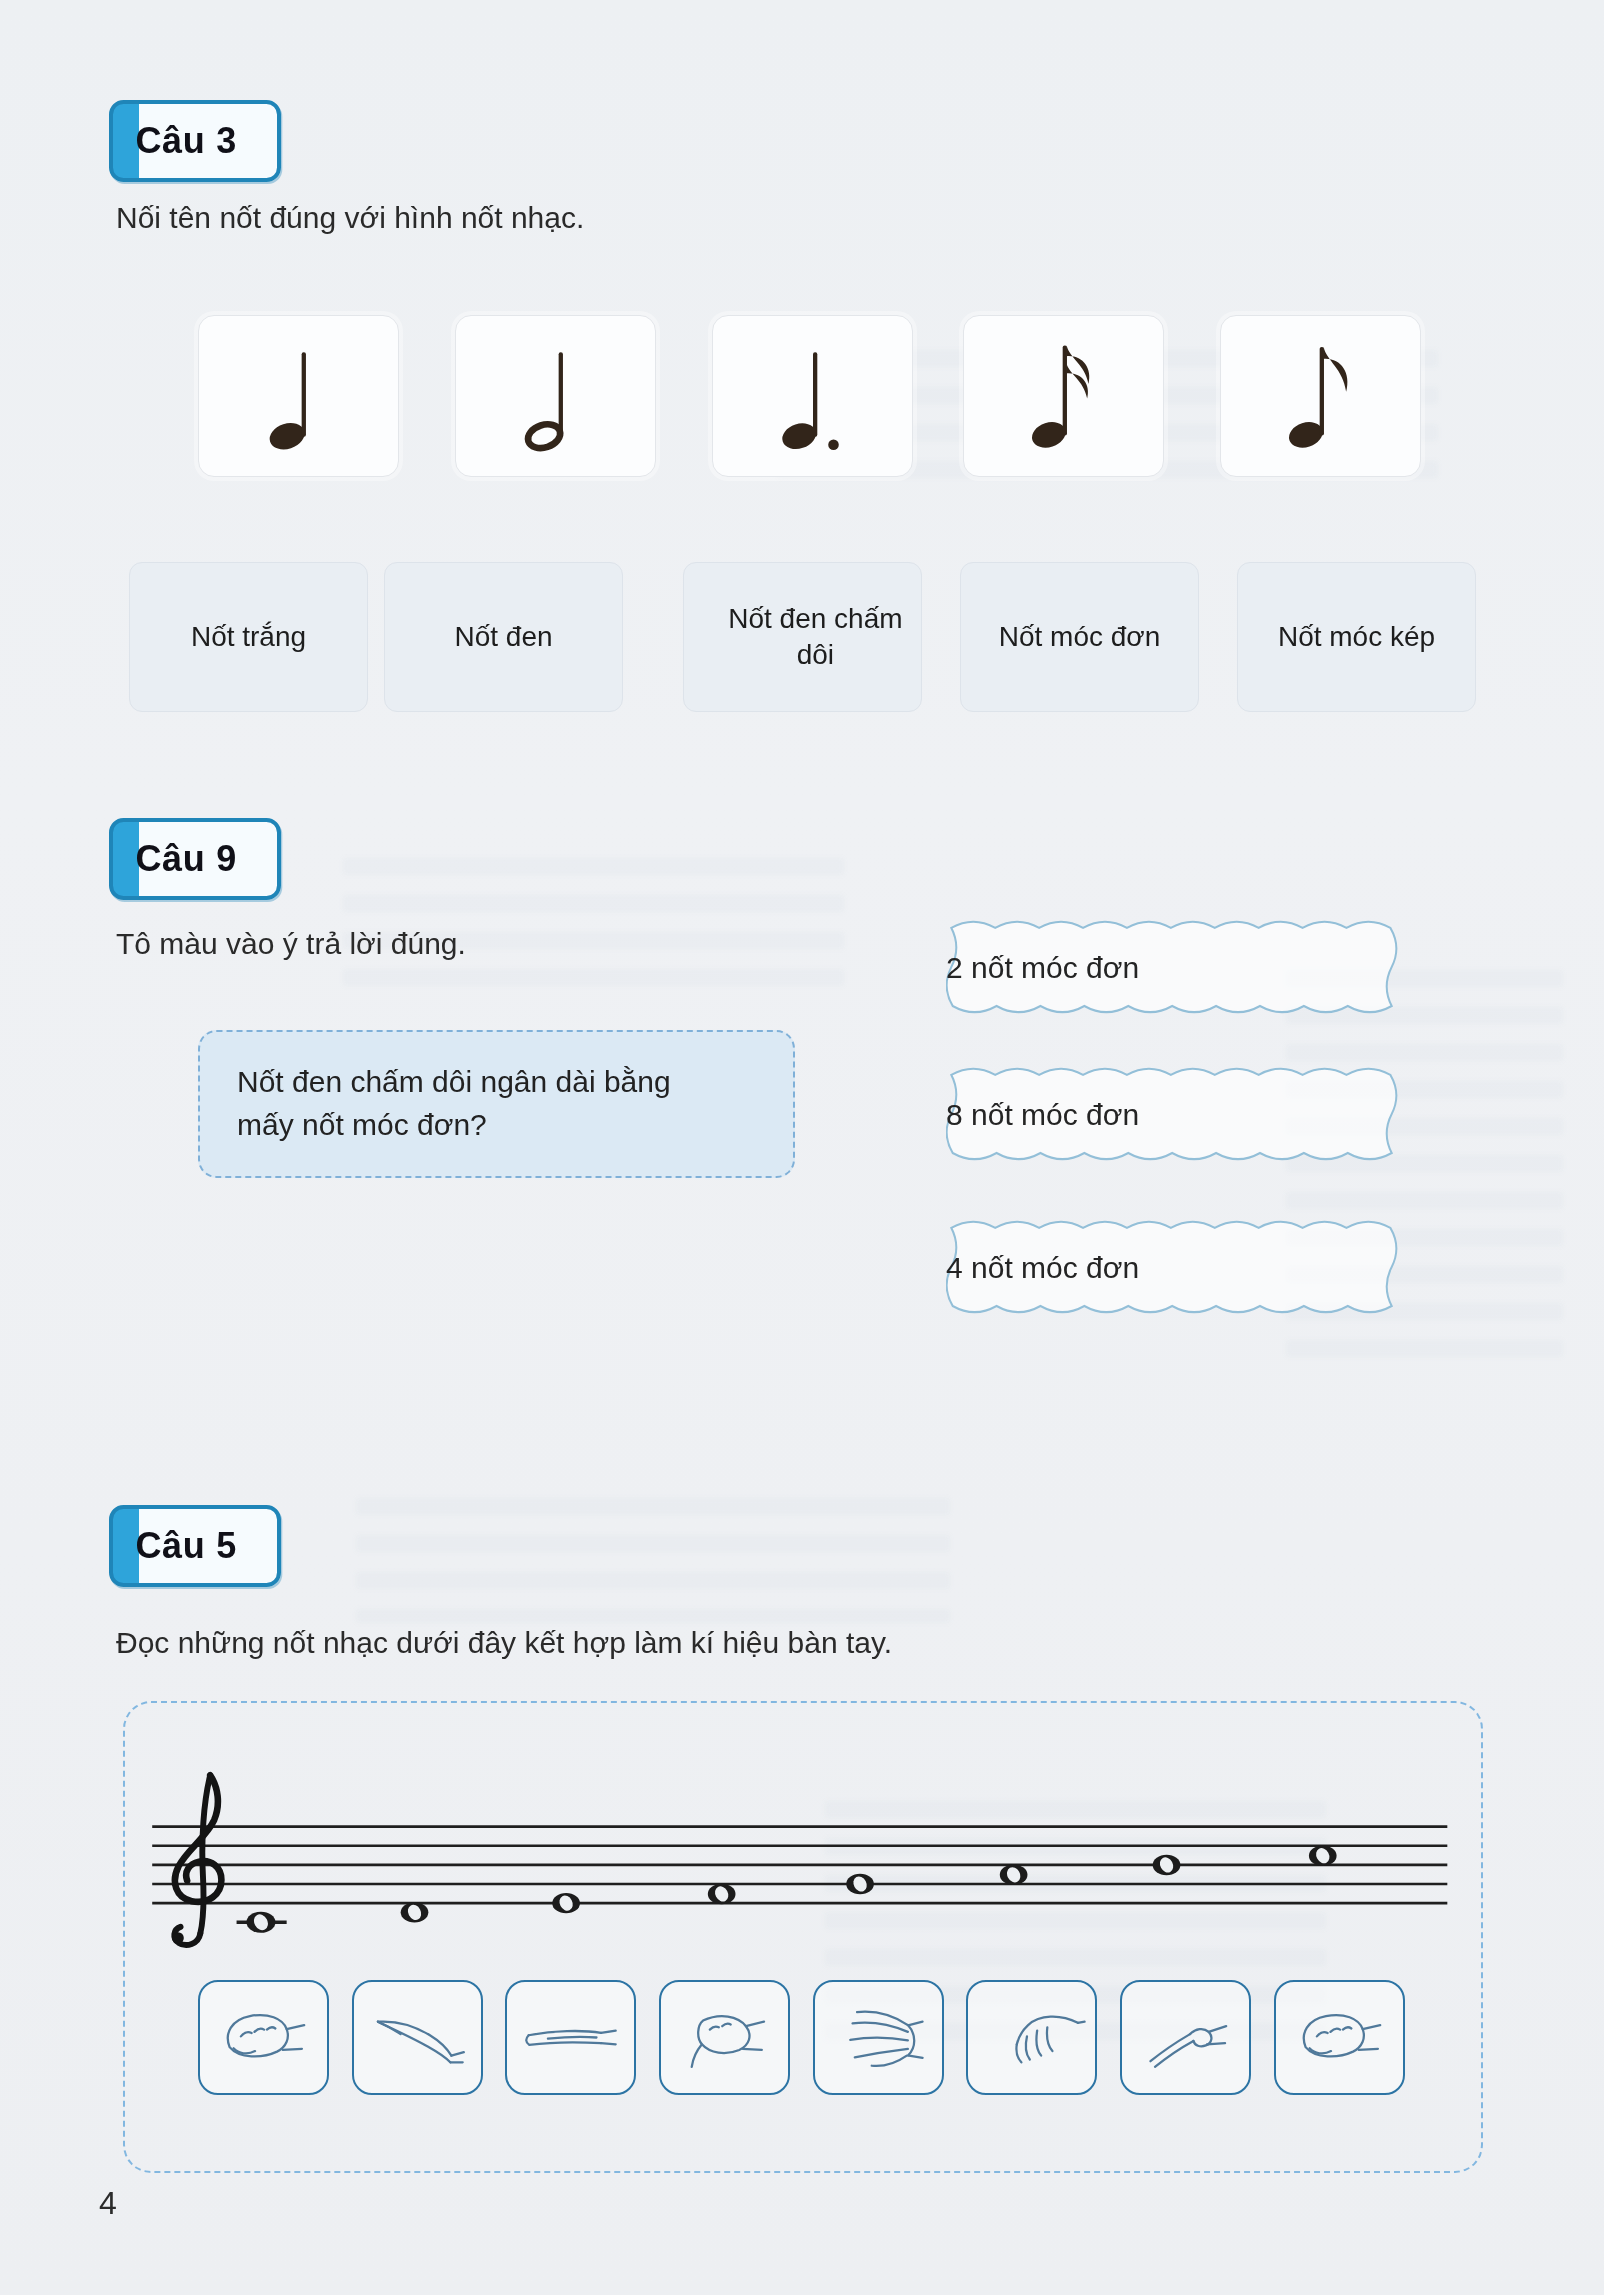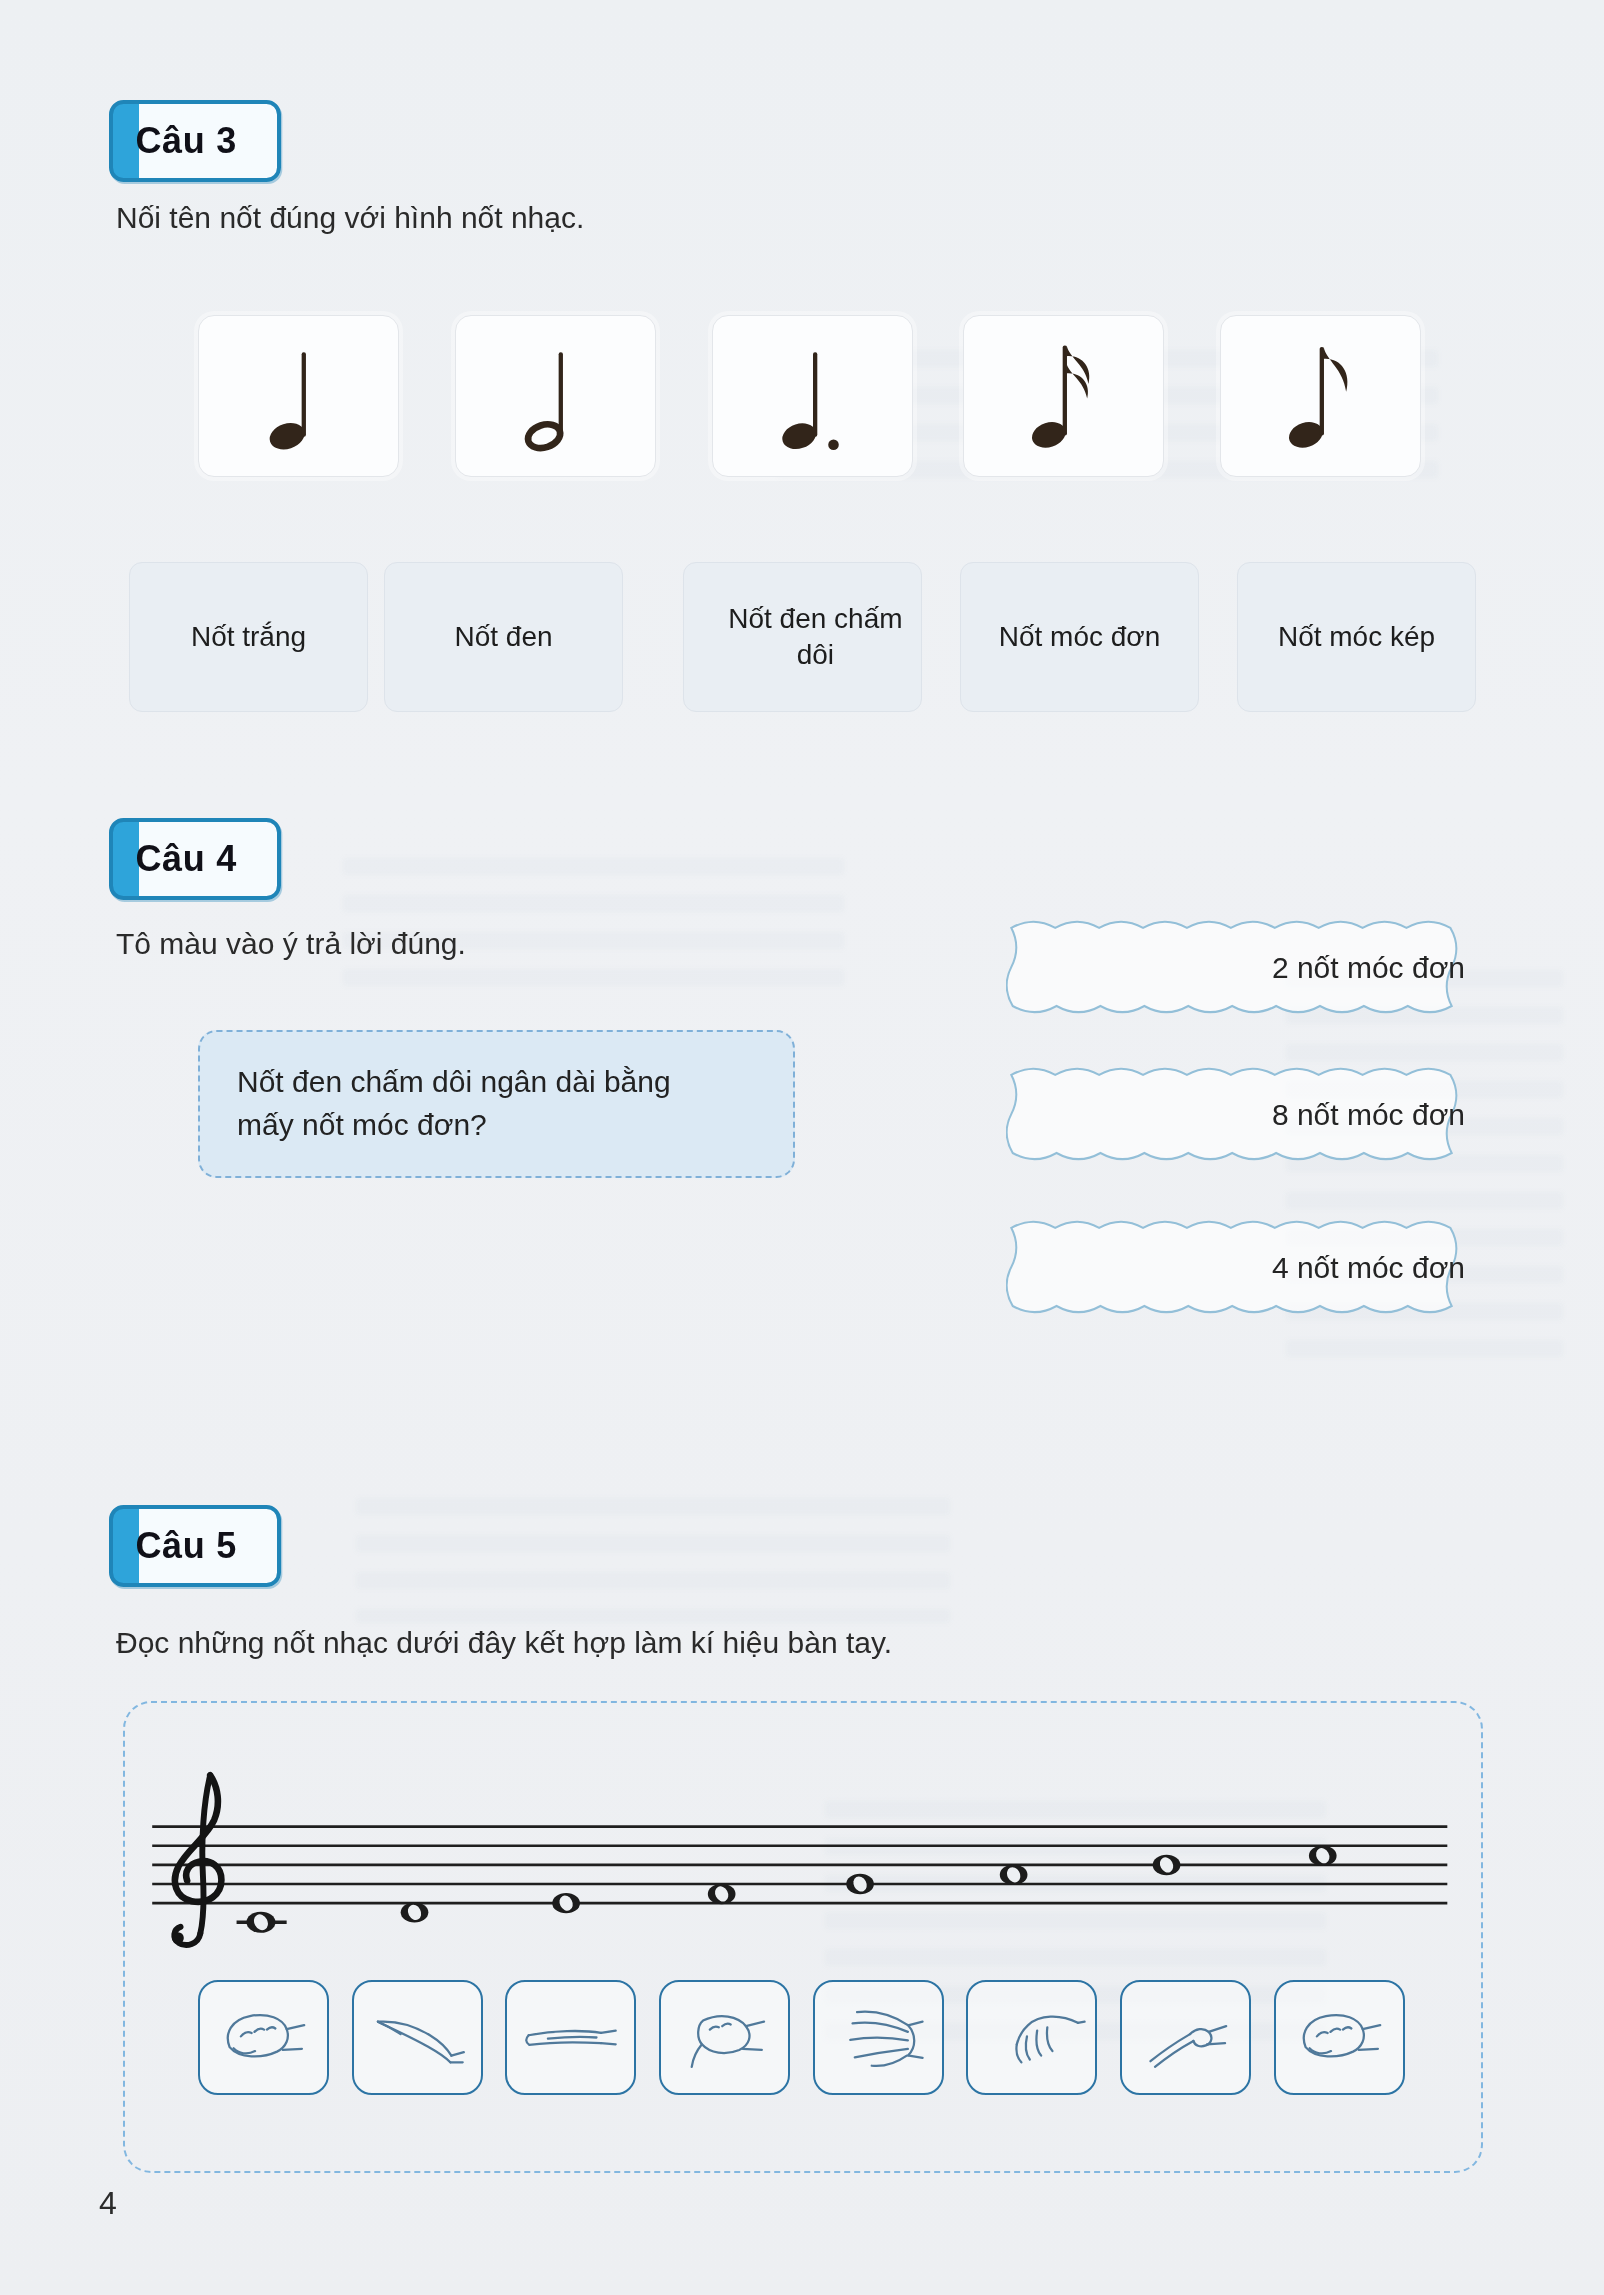--- a/index.html
+++ b/index.html
@@ -42,22 +42,22 @@
   
   .question-box{
     position:absolute;left:198px;top:1030px;width:597px;height:148px;
     background:#dbe9f4;border:2.6px dashed #7fb0d8;border-radius:18.5px;
     box-sizing:border-box;display:flex;align-items:center;
   }
   .question-box span{
     display:block;margin-left:37px;width:475px;font-size:30px;line-height:1.42;color:#222;
   }
   .answer{
-    position:absolute;left:1006px;width:459px;height:112px;
-    display:flex;align-items:center;justify-content:flex-end;
+    position:absolute;left:946px;width:459px;height:112px;
+    display:flex;align-items:center;justify-content:flex-start;
   }
   .answer .wavy-svg{position:absolute;inset:0;width:100%;height:100%;}
   .answer span{position:relative;font-size:30px;color:#242424;}
   
   .staff-frame{
     position:absolute;left:123px;top:1701px;width:1360px;height:472px;
     border:2.6px dashed #82b7e0;border-radius:28px;box-sizing:border-box;
   }
   .staff-svg{position:absolute;left:132px;top:1741px;}
   .hand-box{
@@ -158,21 +158,21 @@
       <span>Nốt đen chấm dôi</span>
     </div>
   <div class="name-card" style="left:960px;">
       <span>Nốt móc đơn</span>
     </div>
   <div class="name-card" style="left:1237px;">
       <span>Nốt móc kép</span>
     </div>
 
   <div class="qbadge" style="top:818px;">
-    <span>Câu 4</span>
+    <span>Câu 9</span>
   </div>
   <p class="instr" style="top:909px;">Tô màu vào ý trả lời đúng.</p>
 
   <div class="question-box">
     <span>Nốt đen chấm dôi ngân dài bằng mấy nốt móc đơn?</span>
   </div>
 
   <div class="answer" style="top:912px;">
     <svg class="wavy-svg" viewBox="0 0 690 155" preserveAspectRatio="none">
         <use href="#wavyrect"></use>

